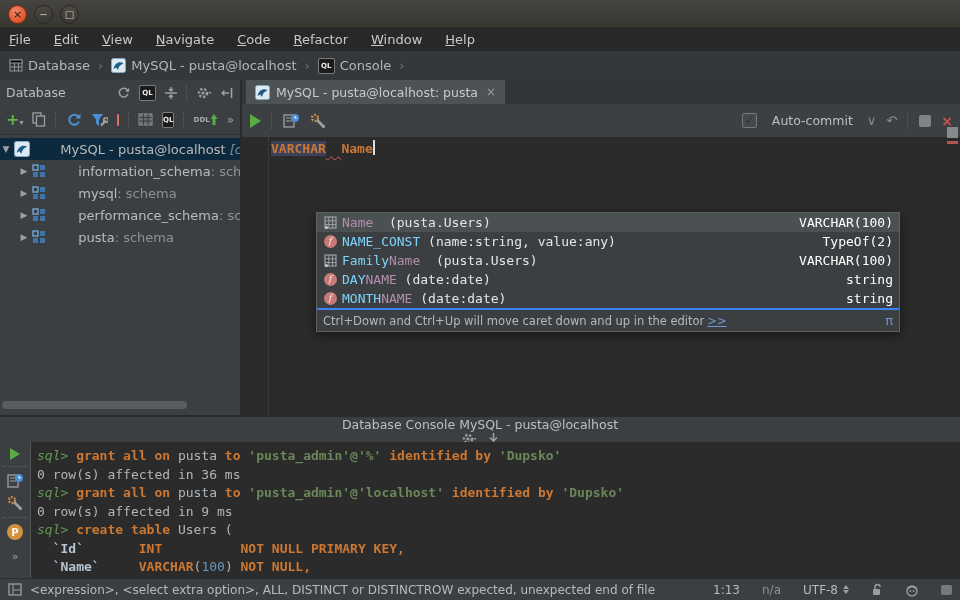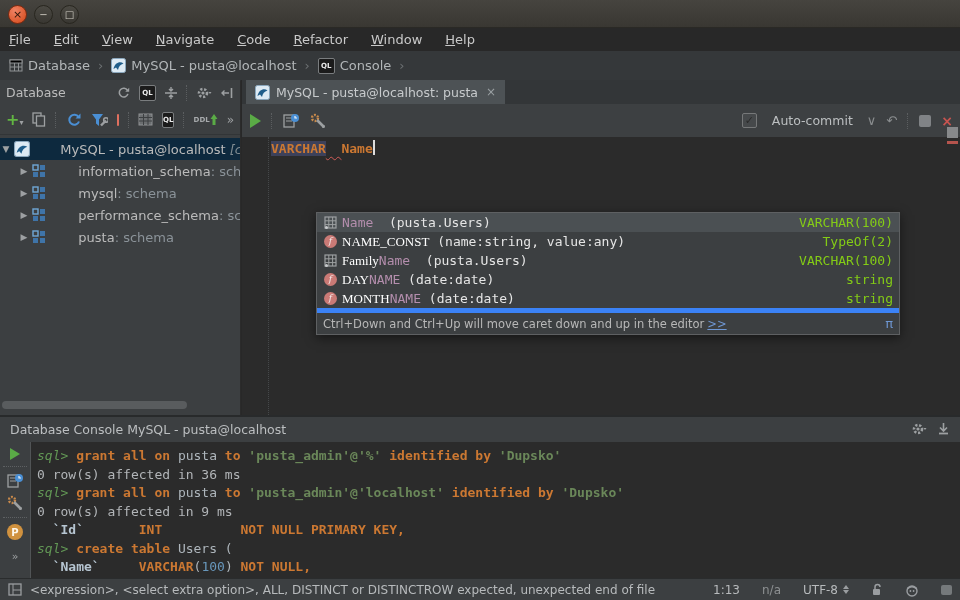--- a/index.html
+++ b/index.html
@@ -84,35 +84,35 @@
   .caret{display:inline-block;width:2px;height:15px;background:#dddddd;vertical-align:-2px;}
 
   
   .popup{position:absolute;left:74px;top:75px;width:582px;background:#3c3f41;border:1px solid #5e6062;
     box-shadow:0 3px 10px rgba(0,0,0,.5);z-index:20;font-family:"DejaVu Sans Mono","Liberation Mono",monospace;}
   .prow{height:19px;display:flex;align-items:center;padding:0 6px;font-size:13px;white-space:pre;}
   .prow.selected{background:#4b5053;}
   .picon{flex:none;width:15px;height:14px;margin-right:4px;display:flex;align-items:center;justify-content:center;}
   .fn-circle{width:13px;height:13px;border-radius:50%;background:#ca7a76;color:#f5eaea;font-size:9px;font-style:italic;
     font-family:"DejaVu Serif","Liberation Serif",serif;display:flex;align-items:center;justify-content:center;line-height:1;}
-  .p-pre{color:#ffffff;font-family:Liberation Serif, serif;}
+  .p-pre{color:#7dd3fc;}
   .p-match{color:#b48ead;}
   .p-sig{color:#e5e5e5;}
-  .p-type{margin-left:auto;color:#84cc16;}
-  .pfoot{height:21px;border-top:5px solid #3b82f6;display:flex;align-items:center;padding:0 6px;
+  .p-type{margin-left:auto;color:#ffffff;}
+  .pfoot{height:21px;border-top:2px solid #3b82f6;display:flex;align-items:center;padding:0 6px;
     font-family:"DejaVu Sans","Liberation Sans",sans-serif;font-size:11.5px;color:#b8b8b8;}
   .pfoot .link{color:#6f98d4;text-decoration:underline;margin-left:3px;}
   .pfoot .pi{margin-left:auto;color:#6f98d4;font-size:13px;}
 
   .stripe-sq{position:absolute;right:3px;top:47px;width:11px;height:11px;background:#87898b;}
   .stripe-err{position:absolute;right:3px;top:61px;width:11px;height:3px;background:#b5544d;}
 
   
   .bottom{position:absolute;left:0;top:415px;width:960px;height:163px;background:#3c3f41;border-top:2px solid #282a2b;}
-  .bp-header{height:24px;display:flex;align-items:center;padding:0 10px;font-size:12.5px;color:#bcbfc1;}
+  .bp-header{height:24px;display:flex;align-items:center;padding:0 10px;font-size:12.5px;color:#bcbfc1;flex-direction:column;}
   .bp-header .grow{flex:1;}
   .bp-hicons{display:flex;align-items:center;gap:10px;}
   .bp-body{position:absolute;left:0;top:25px;right:0;bottom:0;}
   .bp-gutter{position:absolute;left:0;top:0;bottom:0;width:30px;background:#3c3f41;}
   .g-item{display:flex;justify-content:center;margin:6px 0;}
   .g-sep{border-top:1px dotted #5e6163;margin:5px 3px;}
   .p-badge{width:16px;height:16px;border-radius:50%;background:#d0923f;color:#fdf6e9;font-size:10px;font-weight:bold;
     display:flex;align-items:center;justify-content:center;}
   .g-more{color:#9da0a2;font-size:11px;text-align:center;margin-top:10px;}
   .bp-console{position:absolute;left:30px;top:0;right:0;bottom:0;background:#2b2b2b;border-left:1px solid #515456;
@@ -488,22 +488,22 @@
           <span class="p-badge">P</span>
         </div>
       <div class="g-more">»</div>
     </div>
 
     <div class="bp-console">
       <div class="cline"><span class="tk-prompt">sql&gt; </span><span class="tk-kw">grant all on </span><span class="tk-id">pusta </span><span class="tk-kw">to </span><span class="tk-str">'pusta_admin'@'%'</span><span class="tk-kw"> identified by </span><span class="tk-str">'Dupsko'</span></div>
       <div class="cline"><span class="tk-plain">0 row(s) affected in 36 ms</span></div>
       <div class="cline"><span class="tk-prompt">sql&gt; </span><span class="tk-kw">grant all on </span><span class="tk-id">pusta </span><span class="tk-kw">to </span><span class="tk-str">'pusta_admin'@'localhost'</span><span class="tk-kw"> identified by </span><span class="tk-str">'Dupsko'</span></div>
       <div class="cline"><span class="tk-plain">0 row(s) affected in 9 ms</span></div>
+      <div class="cline"><span class="tk-prompt">sql&gt; </span><span class="tk-kw">create table </span><span class="tk-id">Users (</span></div>
       <div class="cline"><span class="tk-id">  </span><span class="tk-bt">`Id`</span><span class="tk-id">       </span><span class="tk-kw">INT</span><span class="tk-id">          </span><span class="tk-kw">NOT NULL PRIMARY KEY,</span></div>
-      <div class="cline"><span class="tk-prompt">sql&gt; </span><span class="tk-kw">create table </span><span class="tk-id">Users (</span></div>
       <div class="cline"><span class="tk-id">  </span><span class="tk-bt">`Name`</span><span class="tk-id">     </span><span class="tk-kw">VARCHAR</span><span class="tk-pl">(</span><span class="tk-num">100</span><span class="tk-pl">) </span><span class="tk-kw">NOT NULL,</span></div>
     </div>
   </div>
 </div>
 
 <div class="statusbar">
   <span>
     <svg width="14" height="13" viewBox="0 0 14 13">
         <rect x="1" y="1" width="12" height="11" fill="none" stroke="#9a9da0" stroke-width="1.3"></rect>
         <line x1="5" y1="1" x2="5" y2="12" stroke="#9a9da0"></line>

